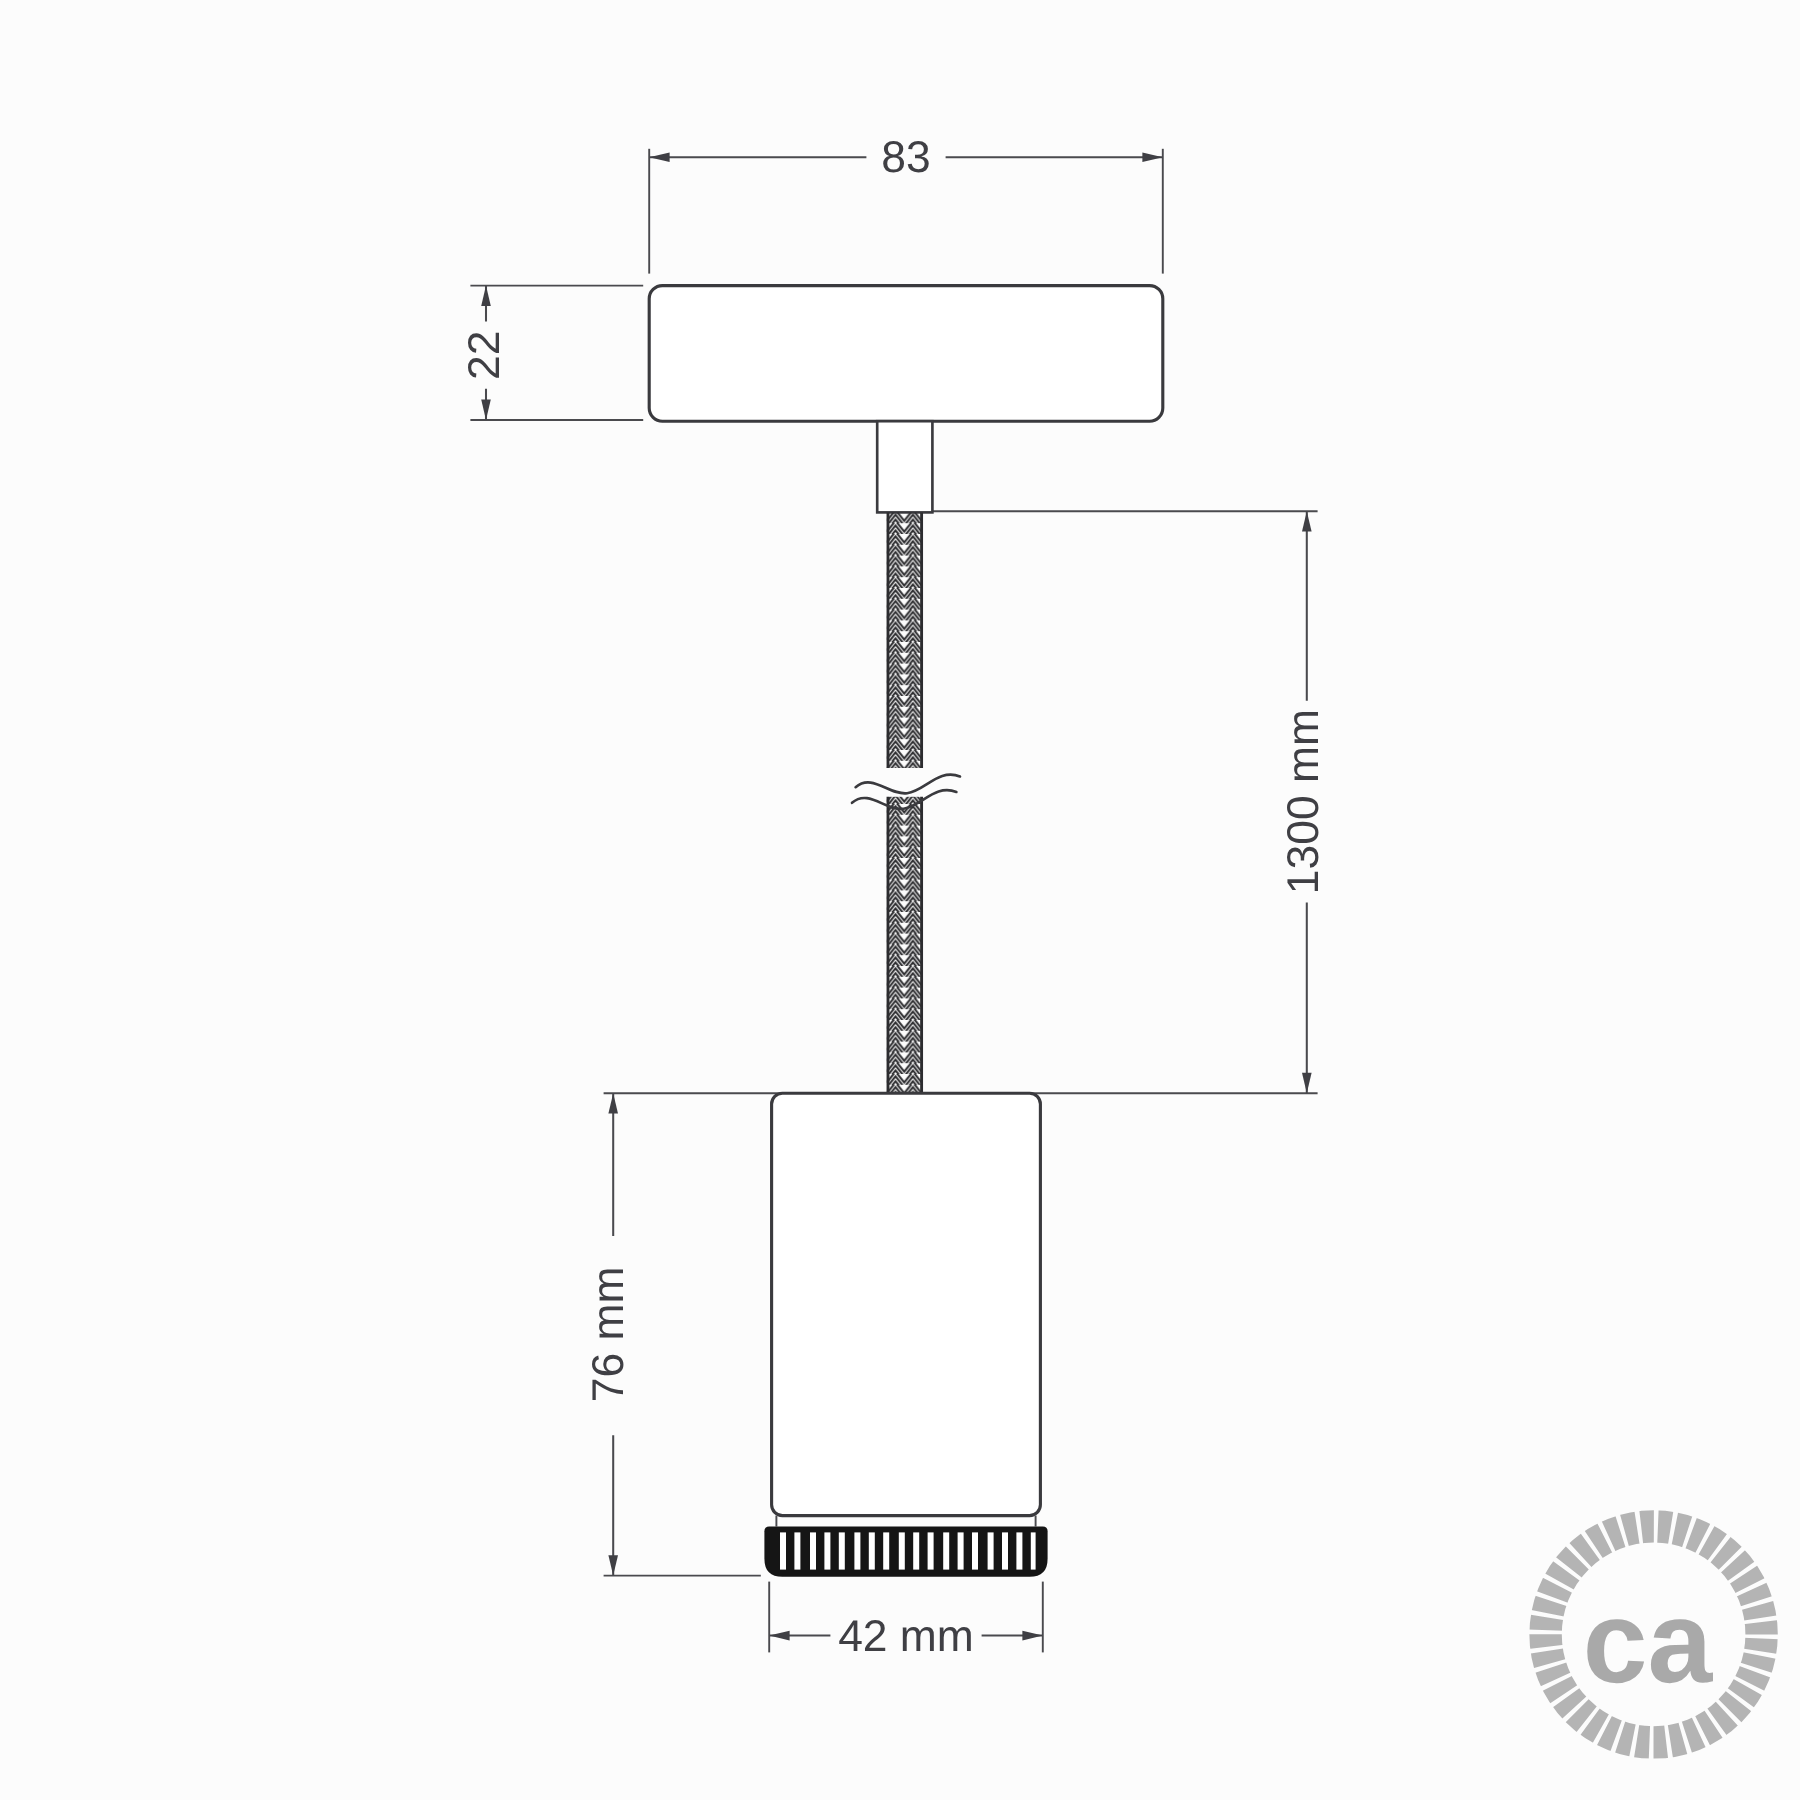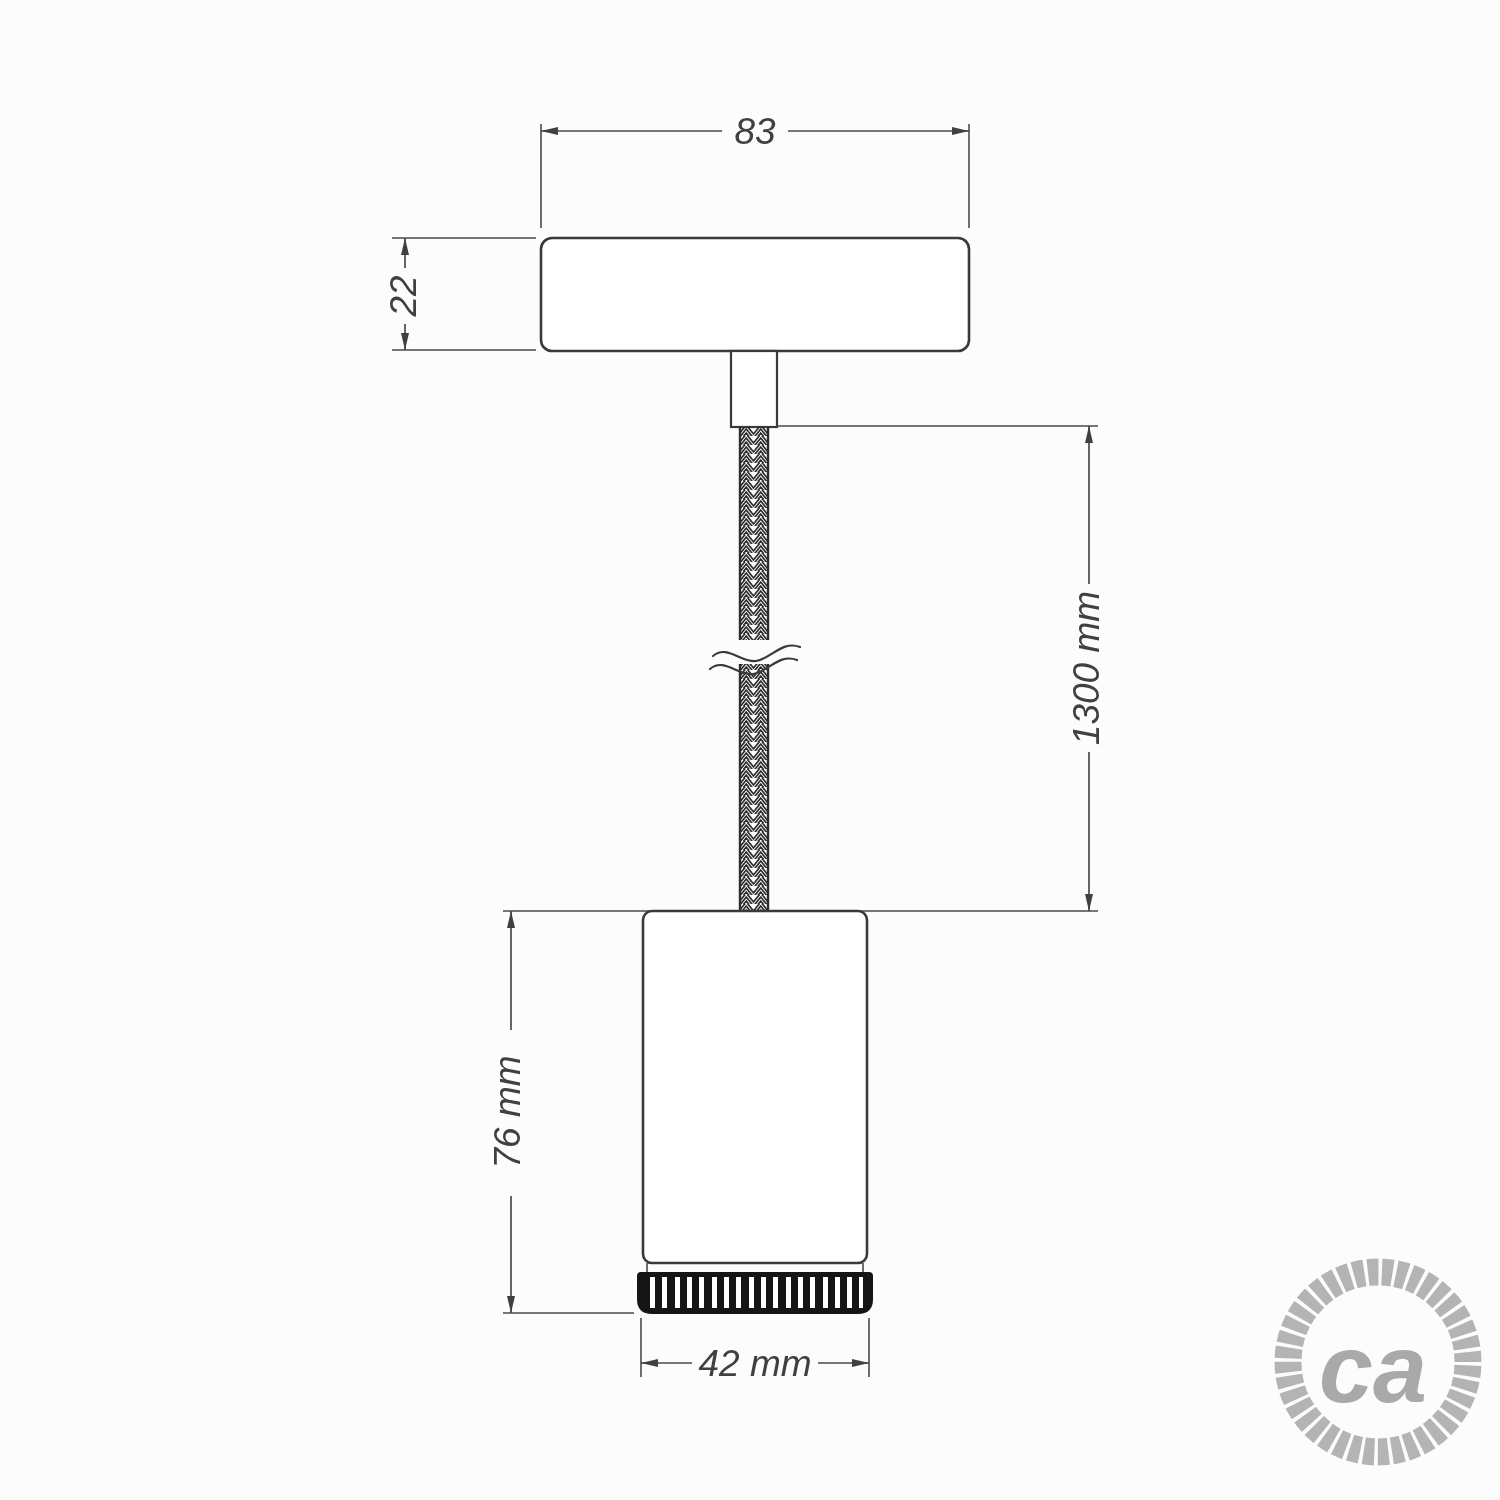--- a/index.html
+++ b/index.html
@@ -8,21 +8,20 @@
     background: #fcfcfc;
     width: 1500px;
     height: 1500px;
     overflow: hidden;
     font-family: "Liberation Sans", sans-serif;
   }
   #stage {
     position: relative;
     width: 1500px;
     height: 1081px;
-    font-style: italic;
   }
   svg { display: block; }
   .objline   { stroke: #3a3a3e; stroke-width: 2.6; fill: #ffffff; }
   .thinline  { stroke: #4a4a4e; stroke-width: 1.6; fill: none; }
   .dimline   { stroke: #4a4a4e; stroke-width: 1.7; fill: none; }
   .arrow     { fill: #3f3f44; stroke: none; }
   .dimtext   { font-family: "Liberation Sans", sans-serif; font-size: 37px; fill: #3f3f44; }
   .braidline { stroke: #2c2c2f; stroke-width: 1.7; fill: none; }
   .cableedge { stroke: #2c2c2f; stroke-width: 2.4; fill: none; }
   .wave      { stroke: #3a3a3e; stroke-width: 2.2; fill: none; stroke-linecap: round; }

